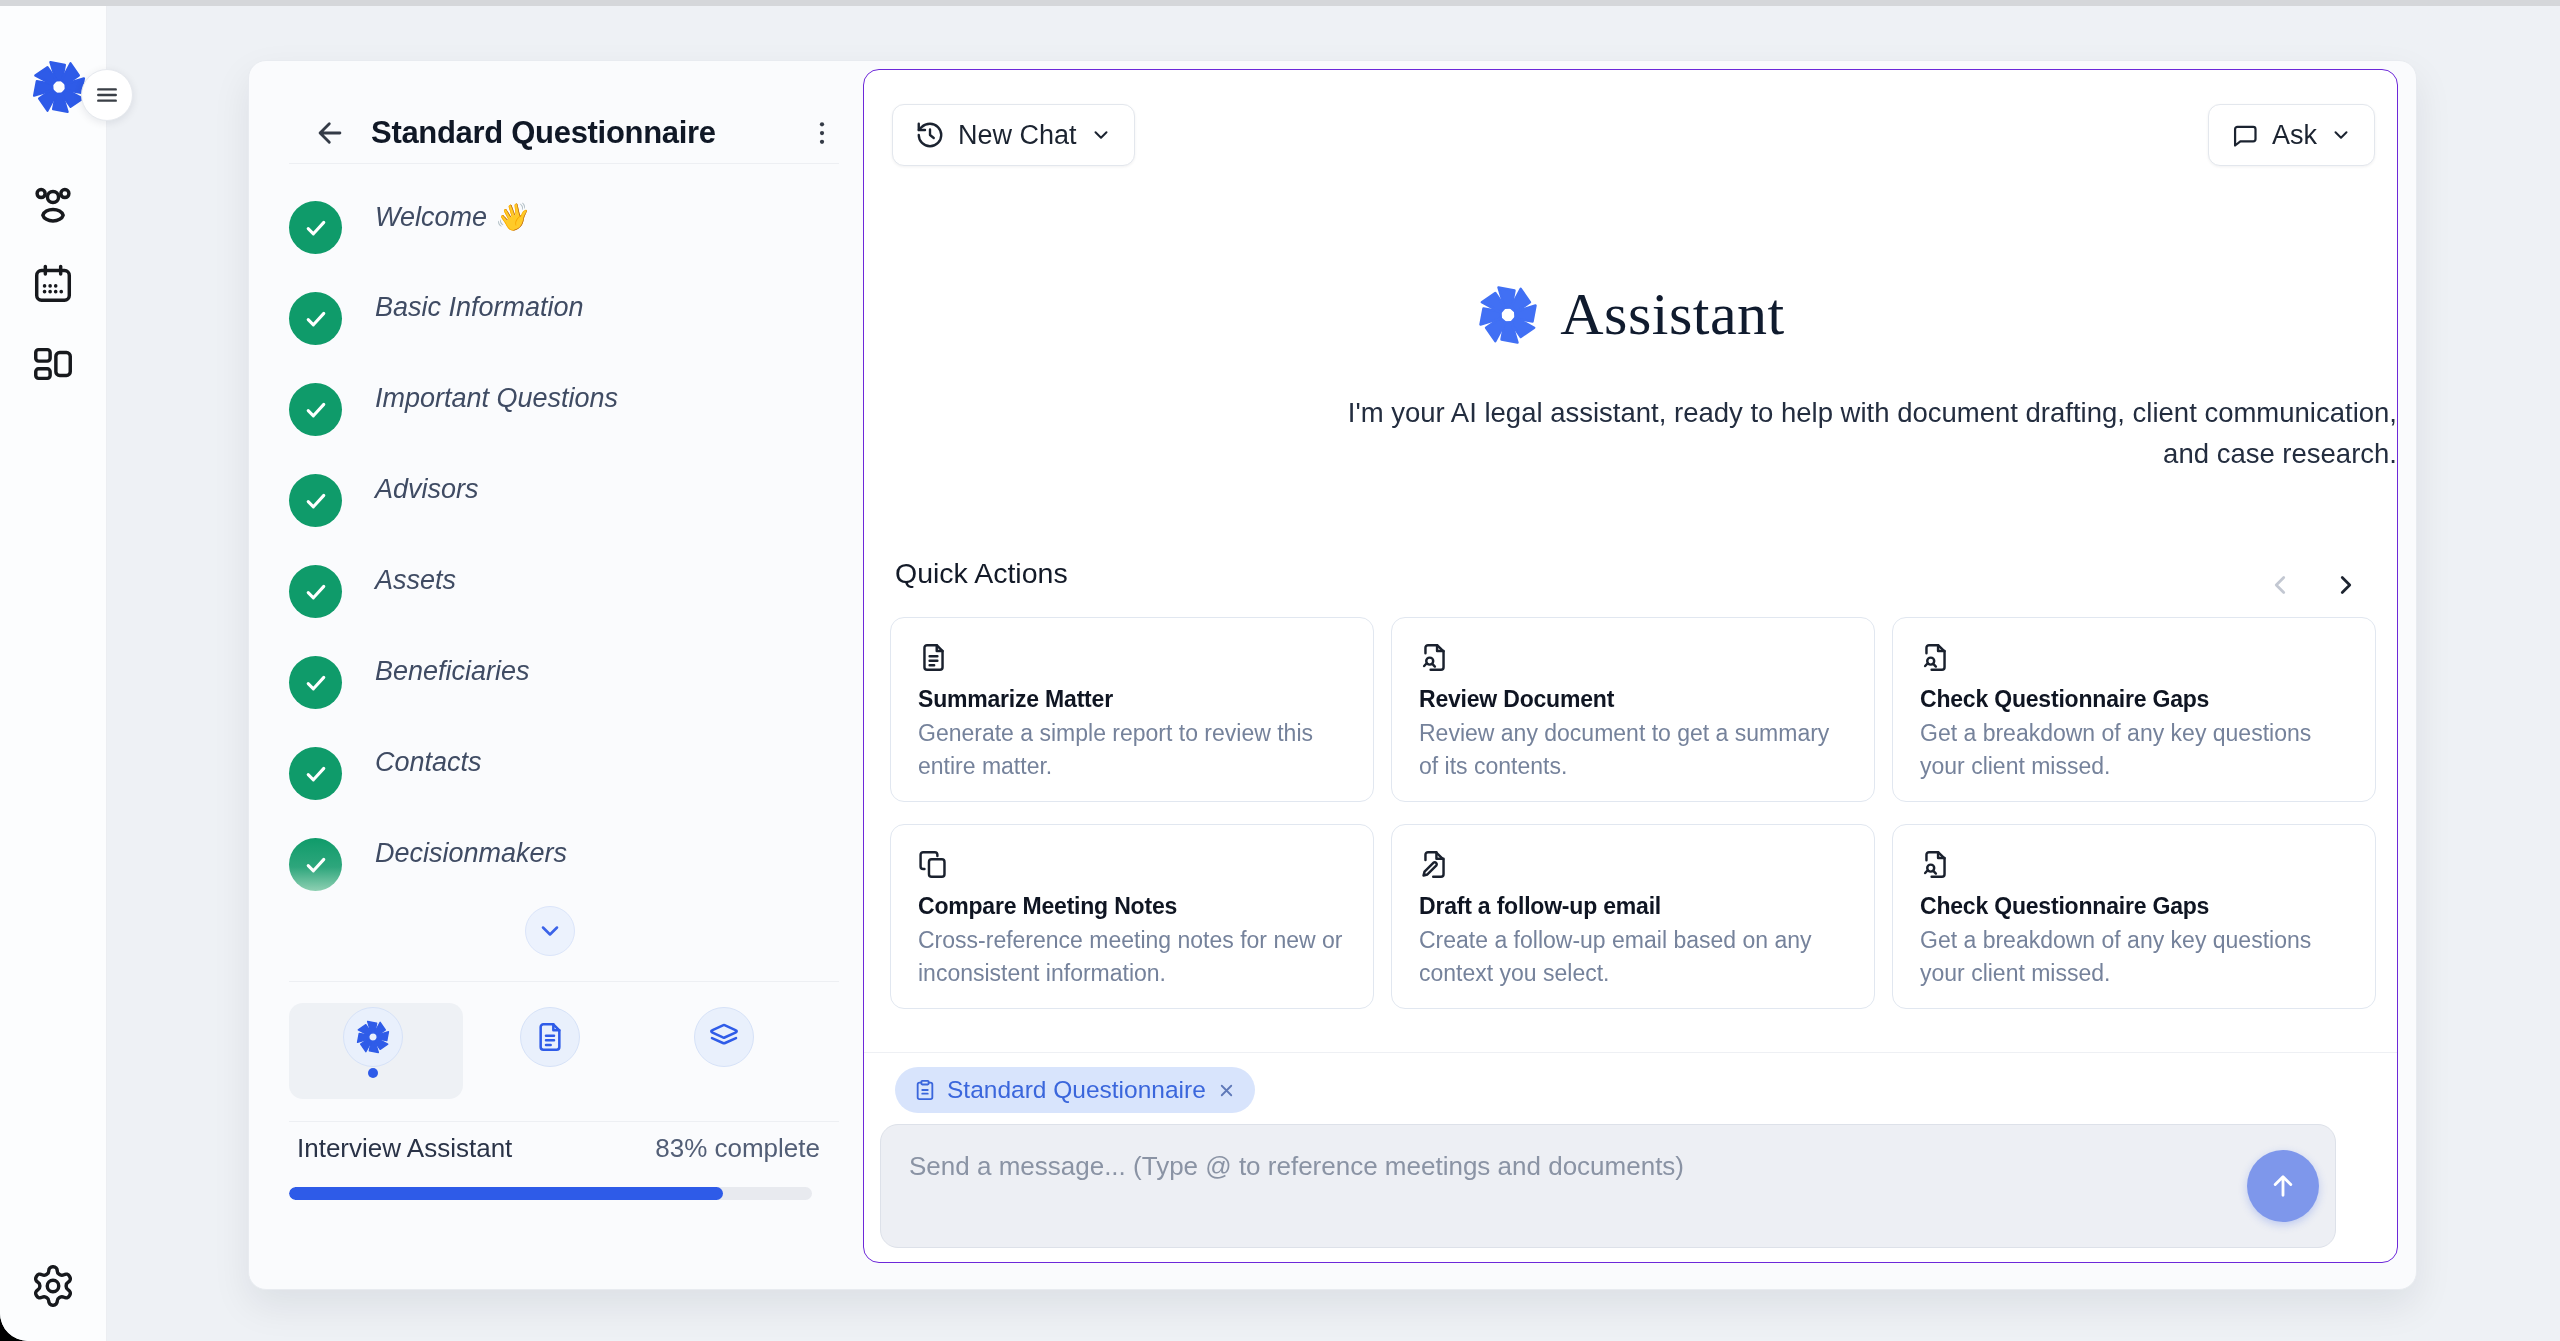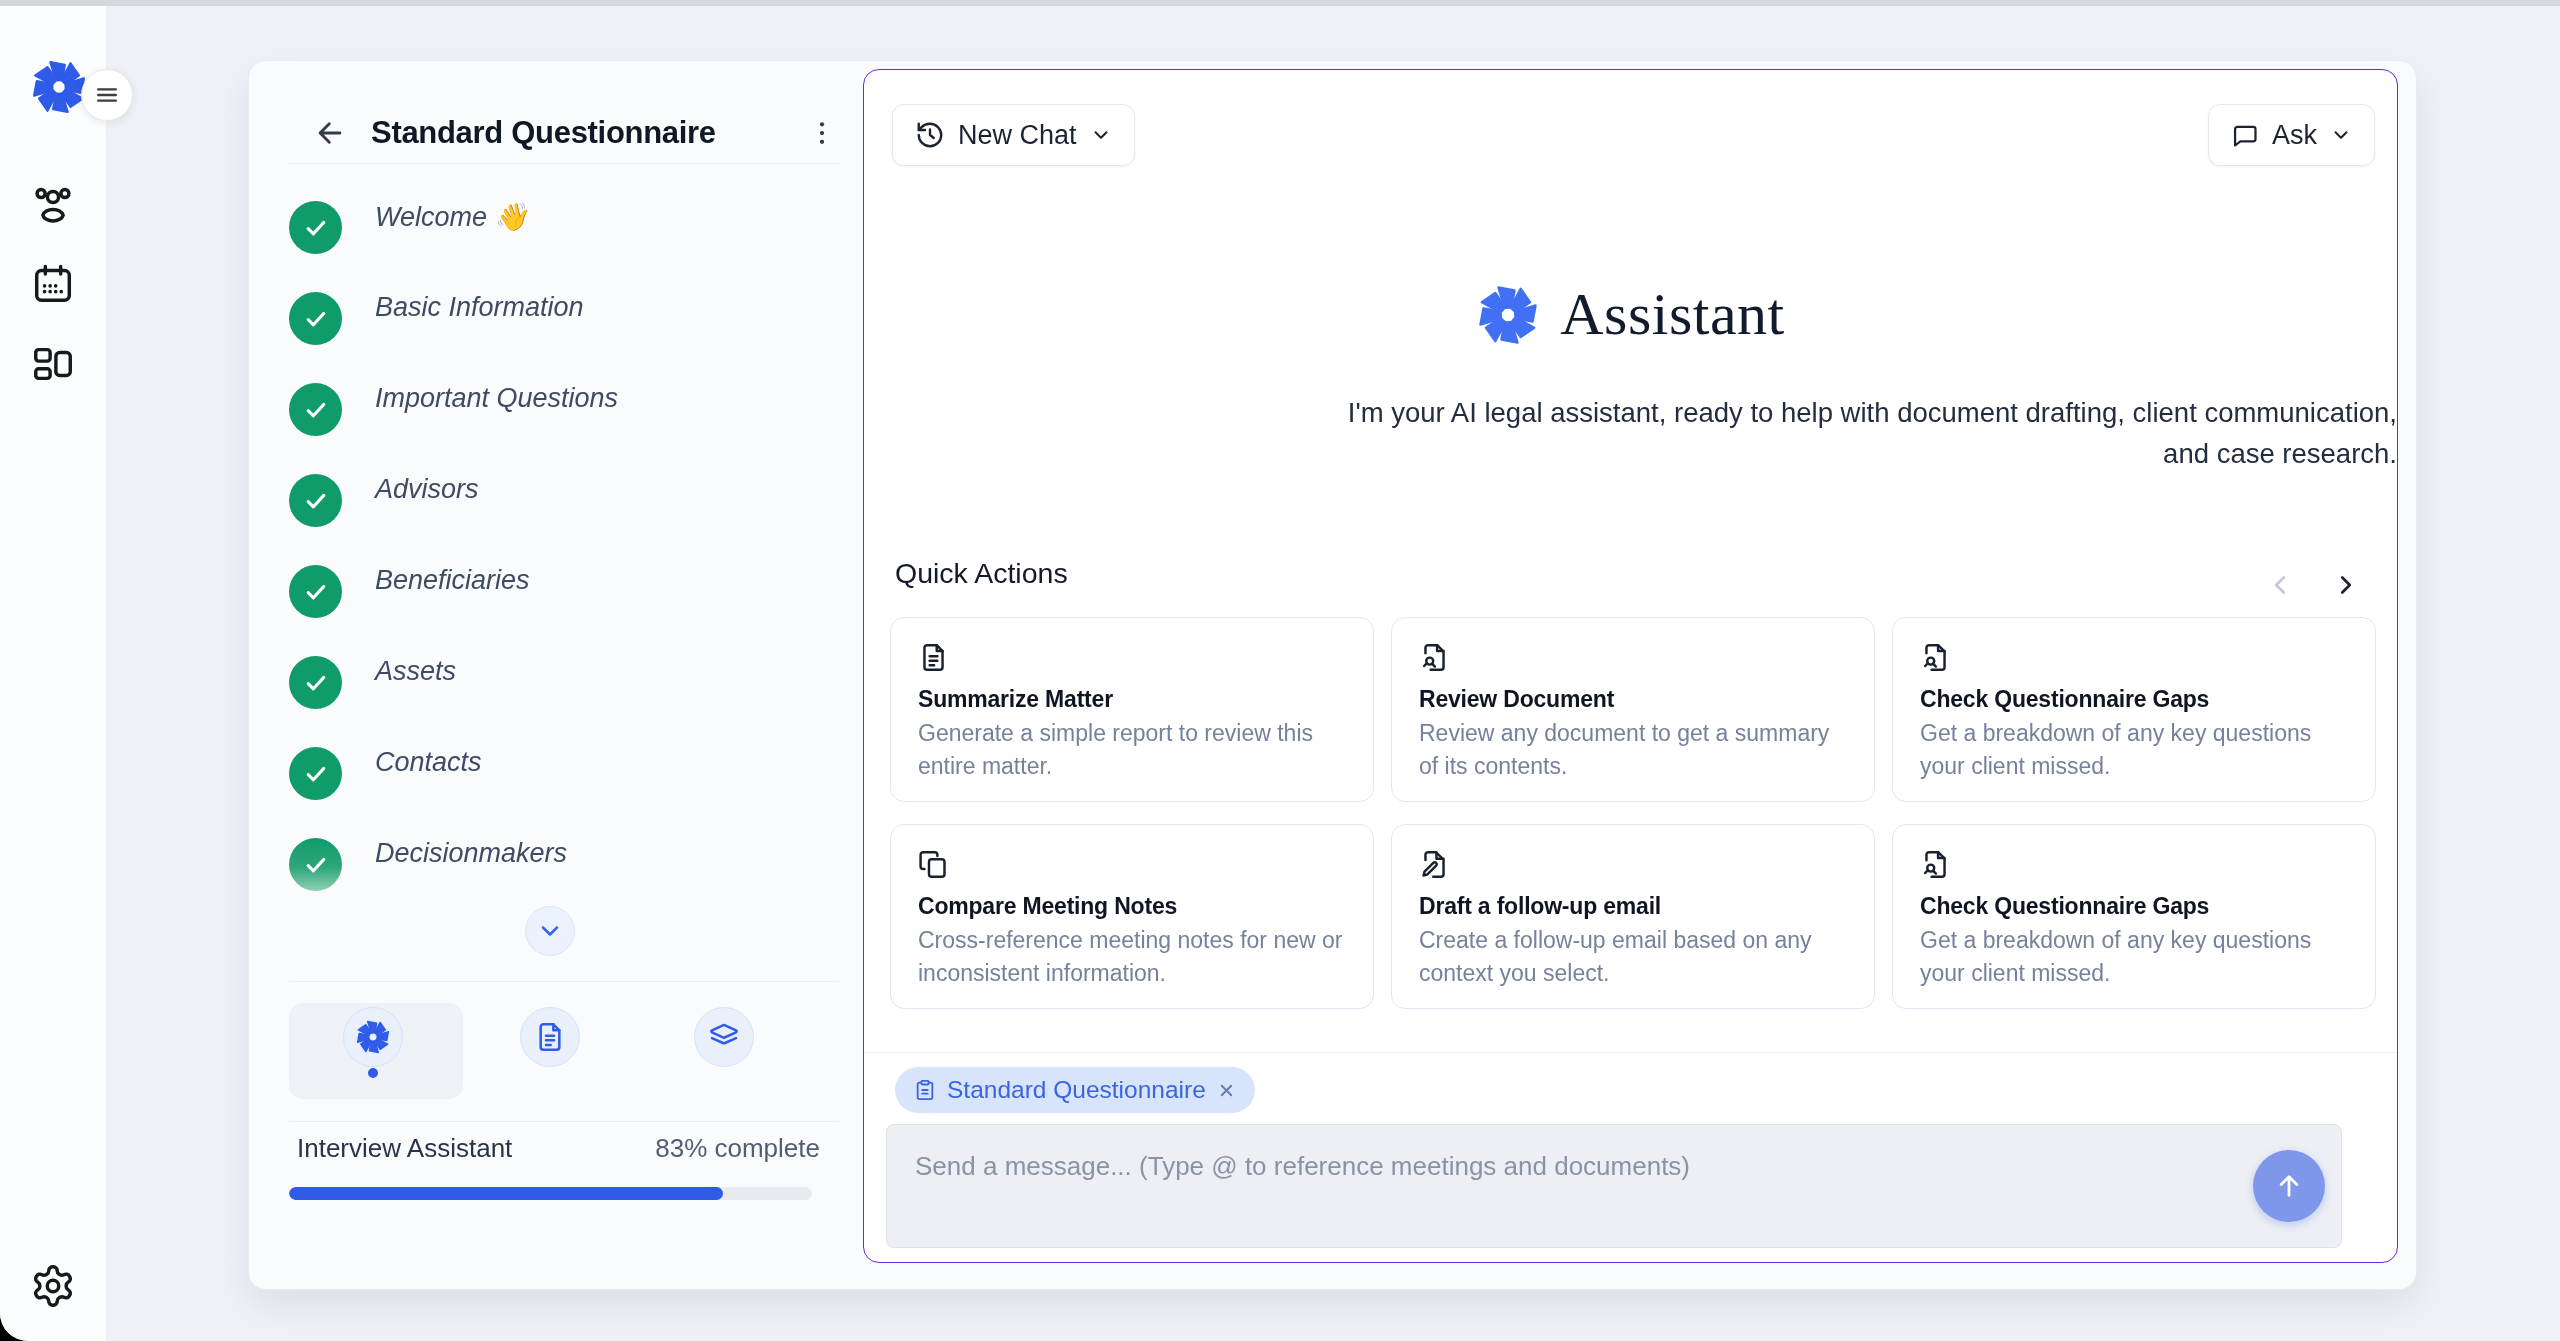--- a/index.html
+++ b/index.html
@@ -65,21 +65,21 @@
   .qa-nav .prev{color:#c3c8d2;} .qa-nav .next{color:#1d2430;}
   .qa-grid{position:absolute;left:26px;top:547px;width:1486px;display:grid;grid-template-columns:repeat(3,1fr);gap:22px 17px;}
   .qa-card{height:185px;background:#fff;border:1.5px solid #e1e7f0;border-radius:14px;padding:24px 27px;cursor:pointer;}
   .qa-card .c-icon{color:#1a212e;}
   .qa-card h3{margin-top:13px;font-size:23px;font-weight:700;color:#0f1522;letter-spacing:-.2px;}
   .qa-card p{margin-top:4px;font-size:23px;line-height:33px;color:var(--text-muted);}
   .chat-divider{position:absolute;left:0;right:0;top:982px;height:1px;background:#eef0f4;}
   .context-chip{position:absolute;left:31px;top:997px;height:46px;border-radius:23px;background:var(--chip-bg);
     display:flex;align-items:center;gap:11px;padding:0 19px;color:var(--chip-text);font-size:24.5px;cursor:default;}
   .chip-close{color:#5f79b8;display:flex;cursor:pointer;background:none;border:none;padding:0;}
-  .composer{position:absolute;left:22px;top:1054px;width:1456px;height:124px;border-radius:8px;background:#edeff4;border:1.5px solid #dde1e9;}
+  .composer{position:absolute;left:16px;top:1054px;width:1456px;height:124px;border-radius:18px;background:#edeff4;border:1.5px solid #dde1e9;}
   .composer textarea{position:absolute;inset:0;background:transparent;border:none;outline:none;resize:none;
     padding:26px 120px 26px 28px;font-size:26px;color:#2a3347;font-family:inherit;}
   .composer textarea::placeholder{color:#8a93a4;}
   .send-btn{position:absolute;right:16px;top:25px;width:72px;height:72px;border-radius:50%;background:var(--accent-soft);
     border:none;display:flex;align-items:center;justify-content:center;color:#fff;cursor:pointer;box-shadow:0 3px 8px rgba(46,91,232,.25);}
   svg{display:block;}
 </style>
 </head>
 <body>
 
@@ -311,29 +311,29 @@
             </svg>
           </span>
         <span class="qp-row-label">Advisors</span>
       </div>
       <div class="qp-row">
         <span class="check-circle">
             <svg width="26" height="26">
               <use href="#i-check"></use>
             </svg>
           </span>
+        <span class="qp-row-label">Assets</span>
+      </div>
+      <div class="qp-row">
+        <span class="check-circle">
+            <svg width="26" height="26">
+              <use href="#i-check"></use>
+            </svg>
+          </span>
         <span class="qp-row-label">Beneficiaries</span>
-      </div>
-      <div class="qp-row">
-        <span class="check-circle">
-            <svg width="26" height="26">
-              <use href="#i-check"></use>
-            </svg>
-          </span>
-        <span class="qp-row-label">Assets</span>
       </div>
       <div class="qp-row">
         <span class="check-circle">
             <svg width="26" height="26">
               <use href="#i-check"></use>
             </svg>
           </span>
         <span class="qp-row-label">Contacts</span>
       </div>
       <div class="qp-row">

